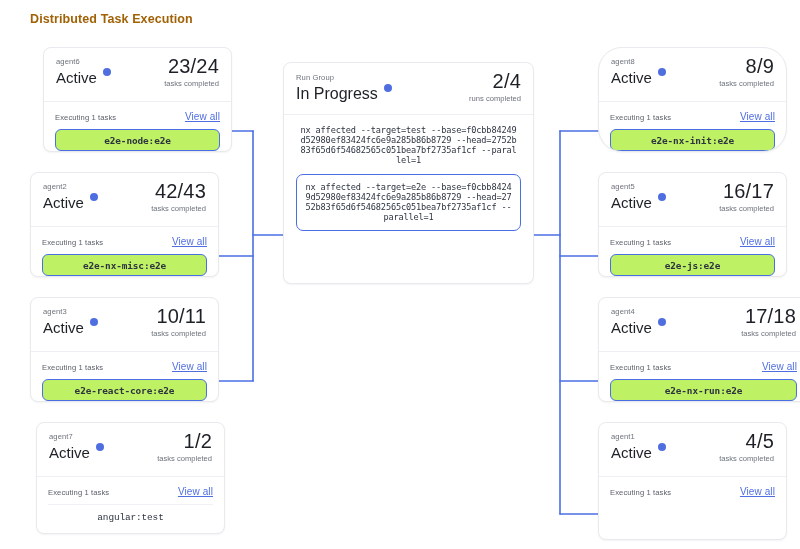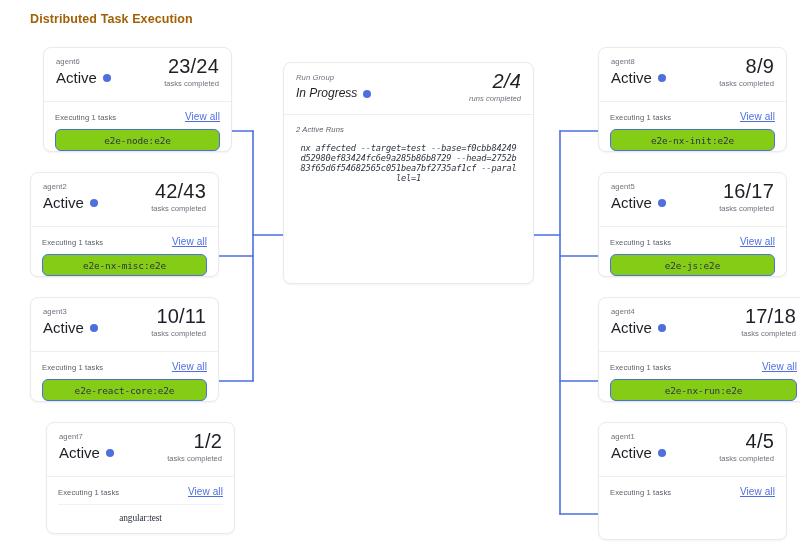--- a/index.html
+++ b/index.html
@@ -32,21 +32,21 @@
   .card-head {
     position: relative;
     padding: 9px 12px 10px 12px;
     border-bottom: 1px solid #edeff2;
     min-height: 54px;
   }
   .head-sub {
     font-size: 7.6px; color: #6d727c; letter-spacing: .1px; line-height: 10px;
   }
   .head-main {
-    display: flex; align-items: center; gap: 6px;
+    display: flex; align-items: flex-start; gap: 6px;
     font-size: 15px; color: #1d2026; line-height: 19px; margin-top: 1px;
     font-weight: 400;
   }
   .dot {
     width: 8px; height: 8px; border-radius: 50%;
     background: #4f6ee0; display: inline-block; flex: none;
   }
   .head-right {
     position: absolute; right: 12px; top: 9px; text-align: right;
   }
@@ -64,53 +64,54 @@
     cursor: pointer; letter-spacing: .1px;
   }
 
   .task-pill {
     border: 1.4px solid #4a6fe3;
     border-radius: 6px;
     height: 22px;
     display: flex; align-items: center; justify-content: center;
     font-family: "DejaVu Sans Mono", "Liberation Mono", monospace;
     font-size: 9.4px; color: #2d3340; letter-spacing: -.1px;
-    background: #84cc16;
+    background: #bef264;
+    font-weight: bold;
   }
   .task-plain {
     border-top: 1px solid #f0f1f4;
     height: 26px;
     display: flex; align-items: center; justify-content: center;
-    font-family: Liberation Serif, serif;
+    font-family: Liberation Mono, monospace;
     font-size: 9.4px; color: #2d3340; letter-spacing: -.1px;
   }
 
   
-  #run-group { left: 283px; top: 62px; width: 251px; height: 222px; font-style: italic; }
+  #run-group { left: 283px; top: 62px; width: 251px; height: 222px; }
   #run-group .card-head { min-height: 52px; padding-top: 10px; }
-  #run-group .head-main { font-size: 12px; }
+  #run-group .head-main { font-size: 16px; }
   #run-group .card-body { padding: 10px 12px 12px 12px; }
   .active-runs-label { font-size: 7.6px; color: #5b6069; margin-bottom: 9px; letter-spacing: .1px; }
   .cmd {
     font-family: "DejaVu Sans Mono", "Liberation Mono", monospace;
     font-size: 8.6px; line-height: 10px; color: #2d3340;
     text-align: center; word-break: break-all; letter-spacing: -.15px;
   }
   .cmd-plain { padding: 0 4px 9px 4px; }
   .cmd-boxed {
     border: 1.4px solid #4a6fe3; border-radius: 7px;
     padding: 7px 8px 8px 8px; background: #fff;
   }
 
   
   #card-agent6 { left: 30px;  top: 47px;  width: 189px; height: 105px; margin-left: 13px; }
   #card-agent2 { left: 30px;  top: 172px; width: 189px; height: 105px; }
   #card-agent3 { left: 30px;  top: 297px; width: 189px; height: 105px; }
-  #card-agent7 { left: 46px;  top: 422px; width: 189px; height: 112px; }
-  #card-agent8 { left: 598px; top: 47px;  width: 189px; height: 105px; }
+  #card-agent7 { left: 36px;  top: 422px; width: 189px; height: 112px; }
+  #card-agent8 { left: 598px; top: 47px;  width: 189px; height: 105px; border-radius: 24px; }
   #card-agent5 { left: 598px; top: 172px; width: 189px; height: 105px; }
   #card-agent4 { left: 598px; top: 297px; width: 211px; height: 105px; }
   #card-agent1 { left: 598px; top: 422px; width: 189px; height: 118px; }
 </style>
 </head>
 <body>
 
 <div id="root">
 
   <div class="page-title">Distributed Task Execution</div>
@@ -241,22 +242,22 @@
       <div class="head-main">
         <span>In Progress</span>
         <span class="dot"></span>
       </div>
       <div class="head-right">
         <div class="ratio">2/4</div>
         <div class="ratio-cap">runs completed</div>
       </div>
     </div>
     <div class="card-body">
-      <div class="active-runs-label">2 Active Runs</div>
       <div class="cmd cmd-plain">nx affected --target=test --base=f0cbb84249d52980ef83424fc6e9a285b86b8729 --head=2752b83f65d6f54682565c051bea7bf2735af1cf --parallel=1</div>
+      <div class="cmd cmd-boxed">nx affected --target=e2e --base=f0cbb84249d52980ef83424fc6e9a285b86b8729 --head=2752b83f65d6f54682565c051bea7bf2735af1cf --parallel=1</div>
     </div>
   </div>
 
   <div class="card" id="card-agent8">
     <div class="card-head">
       <div class="head-sub">agent8</div>
       <div class="head-main">
         <span>Active</span>
         <span class="dot"></span>
       </div>

